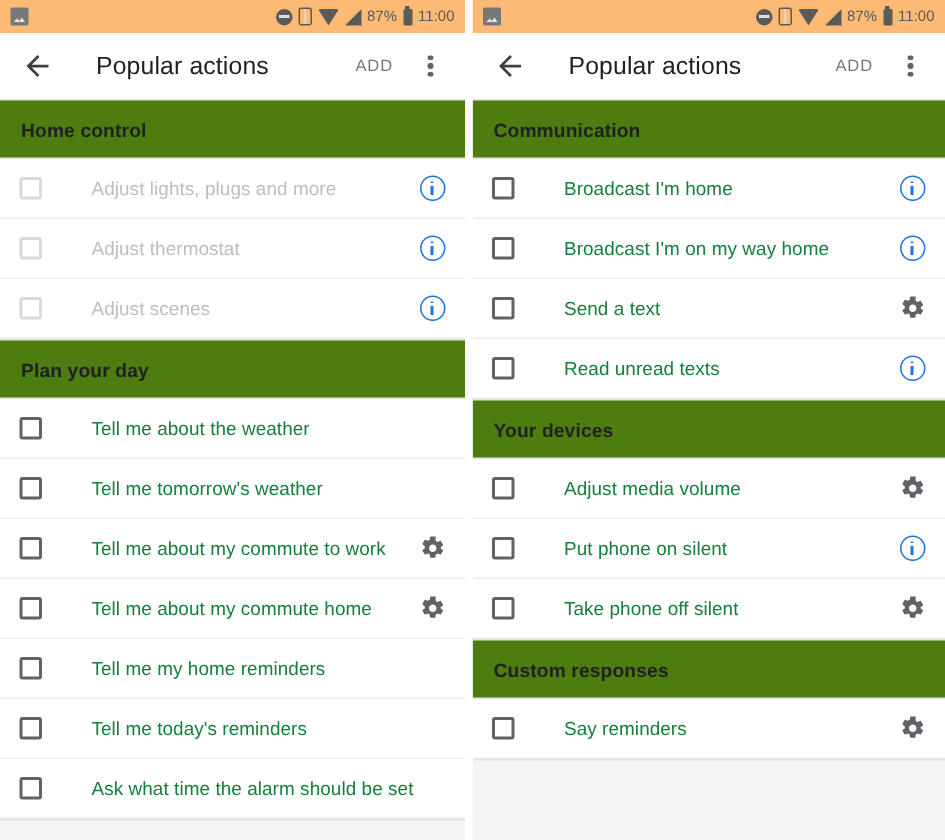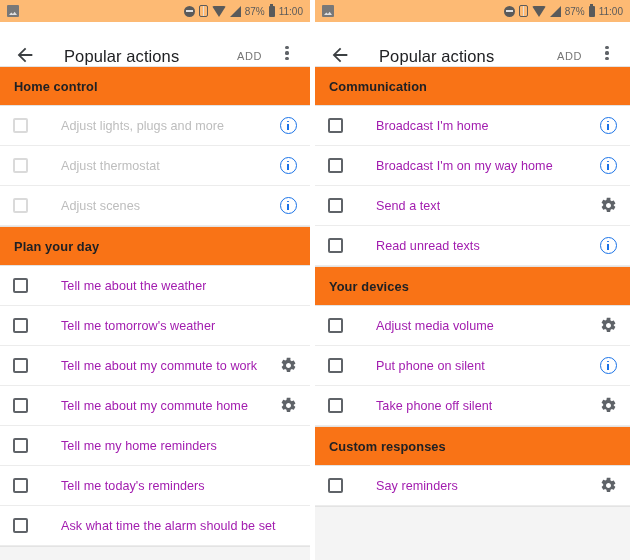--- a/index.html
+++ b/index.html
@@ -117,21 +117,21 @@
     top: -2px; left: 1.6px;
     width: 3px; height: 2px;
     background: #5a5a5a;
   }
 
   
   .toolbar {
     height: 44px;
     background: #ffffff;
     display: flex;
-    align-items: flex-end;
+    align-items: center;
     padding: 0 12px 0 14px;
     box-sizing: border-box;
   }
   .back-arrow {
     width: 22px; height: 22px;
     flex: 0 0 auto;
     cursor: pointer;
     color: #3c4043;
   }
   .toolbar-title {
@@ -172,21 +172,21 @@
   
   .list {
     position: relative;
     background: #ffffff;
     overflow: hidden;
   }
   .panel.left .list { height: 494px; }
   .panel.right .list { height: 560px; }
 
   .section-header {
-    background: #f97316;
+    background: #4d7c0f;
     height: 40px;
     display: flex;
     align-items: center;
     padding: 0 0 0 14px;
     box-sizing: border-box;
     border-top: 1px solid #e3e3e3;
     border-bottom: 1px solid #e3e3e3;
   }
   .section-header .label {
     font-size: 12.8px;
@@ -215,21 +215,21 @@
     border-radius: 2px;
     box-sizing: border-box;
     flex: 0 0 auto;
     cursor: pointer;
     background: #ffffff;
   }
   .row.disabled .cb { border-color: #dadada; }
   .row-label {
     margin-left: 33px;
     font-size: 12.6px;
-    color: #a21caf;
+    color: #15803d;
     letter-spacing: 0.05px;
     white-space: nowrap;
     overflow: hidden;
   }
   .row.disabled .row-label { color: #bdbdbd; }
   .row-spacer { flex: 1; }
 
   .icon-slot {
     width: 22px;
     height: 22px;

